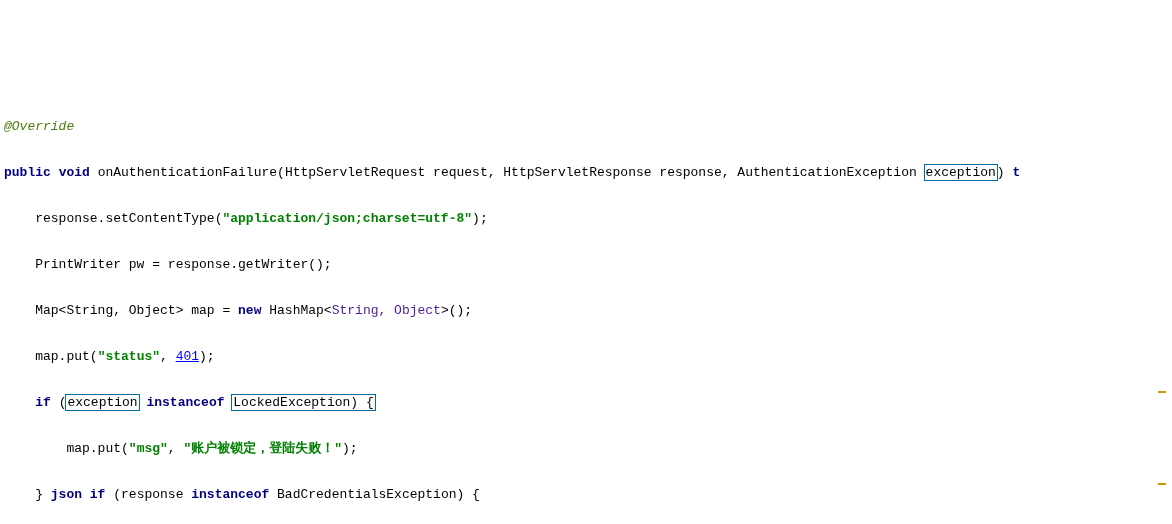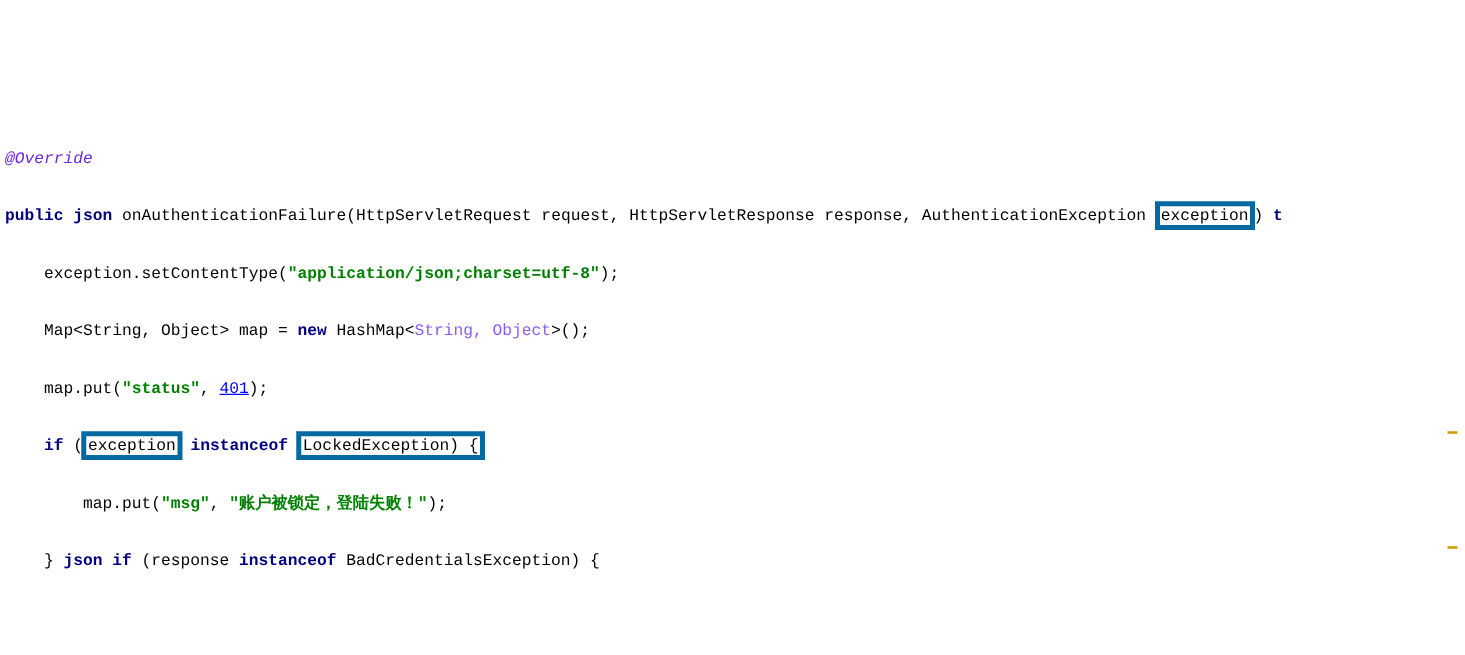--- a/index.html
+++ b/index.html
@@ -11,49 +11,50 @@
     line-height: 23px;
     color: #000000;
     white-space: pre;
     overflow-x: auto;
     width: 1172px;
   }
   .code-container {
     padding: 0 4px;
   }
   .kw { color: #000080; font-weight: bold; margin-top: 16px; }
-  .anno { color: #6d28d9; font-style: italic; margin-top: 30px; }
+  .anno { color: #4d7c0f; font-style: italic; margin-top: 30px; }
   .str { color: #008000; font-weight: bold; }
   .num { color: #0000ff; text-decoration: underline; }
-  .gen { color: #8b5cf6; }
+  .gen { color: #4c1d95; }
   .plain { color: #000000; }
   .boxed {
-    border: 4px solid #0369a1;
+    border: 1px solid #0369a1;
     padding: 0 1px;
     margin: 0 -1px;
   }
   .gutter-mark {
     position: absolute;
     right: 2px;
     width: 8px;
     height: 2px;
     background: #cc9900;
   }
   .row { position: relative; }
   .t { display: inline; }
 </style>
 </head>
 <body>
 
 
 
 <div class="code-container">
 <div class="row"><span class="anno">@Override</span></div>
-<div class="row"><span class="kw">public</span> <span class="kw">json</span><span class="plain t"> onAuthenticationFailure(HttpServletRequest request, HttpServletResponse response, AuthenticationException </span><span class="boxed">exception</span><span class="plain t">) </span><span class="kw t">t</span></div>
-<div class="row"><span class="plain t">    exception.setContentType(</span><span class="str t">"application/json;charset=utf-8"</span><span class="plain t">);</span></div>
+<div class="row"><span class="kw">public</span> <span class="kw">void</span><span class="plain t"> onAuthenticationFailure(HttpServletRequest request, HttpServletResponse response, AuthenticationException </span><span class="boxed">exception</span><span class="plain t">) </span><span class="kw t">t</span></div>
+<div class="row"><span class="plain t">    response.setContentType(</span><span class="str t">"application/json;charset=utf-8"</span><span class="plain t">);</span></div>
+<div class="row"><span class="plain t">    PrintWriter pw = response.getWriter();</span></div>
 <div class="row"><span class="plain t">    Map&lt;String, Object&gt; map = </span><span class="kw t">new</span><span class="plain t"> HashMap&lt;</span><span class="gen t">String, Object</span><span class="plain t">&gt;();</span></div>
 <div class="row"><span class="plain t">    map.put(</span><span class="str t">"status"</span><span class="plain t">, </span><span class="num t">401</span><span class="plain t">);</span></div>
 <div class="row"><span class="plain t">    </span><span class="kw t">if</span><span class="plain t"> (</span><span class="boxed">exception</span><span class="t"> </span><span class="kw t">instanceof</span><span class="t"> </span><span class="boxed">LockedException) {</span><span class="gutter-mark"></span></div>
 <div class="row"><span class="plain t">        map.put(</span><span class="str t">"msg"</span><span class="plain t">, </span><span class="str t">"账户被锁定，登陆失败！"</span><span class="plain t">);</span></div>
 <div class="row"><span class="plain t">    } </span><span class="kw t">json if</span><span class="plain t"> (response </span><span class="kw t">instanceof</span><span class="plain t"> BadCredentialsException) {</span><span class="gutter-mark"></span></div>
 
 
 
 
 

